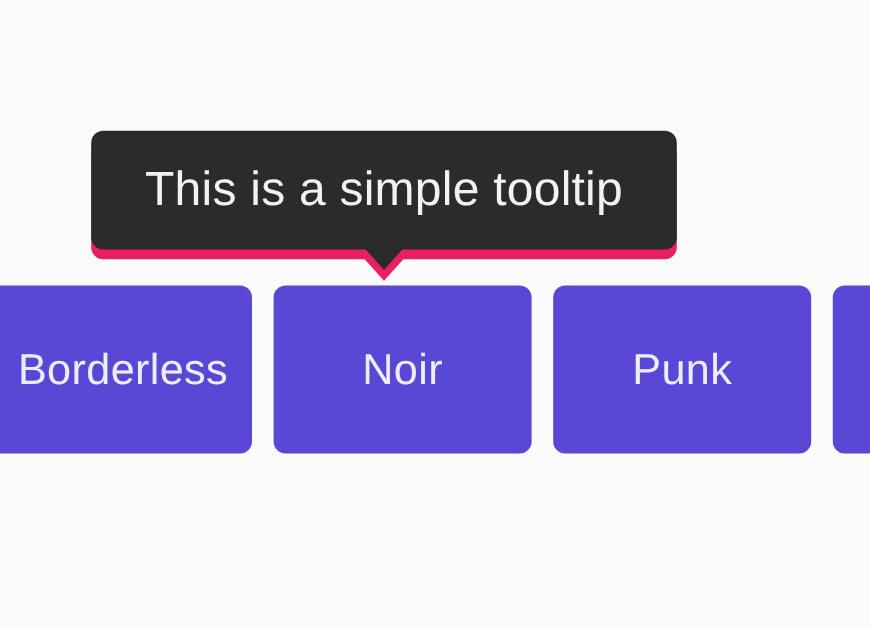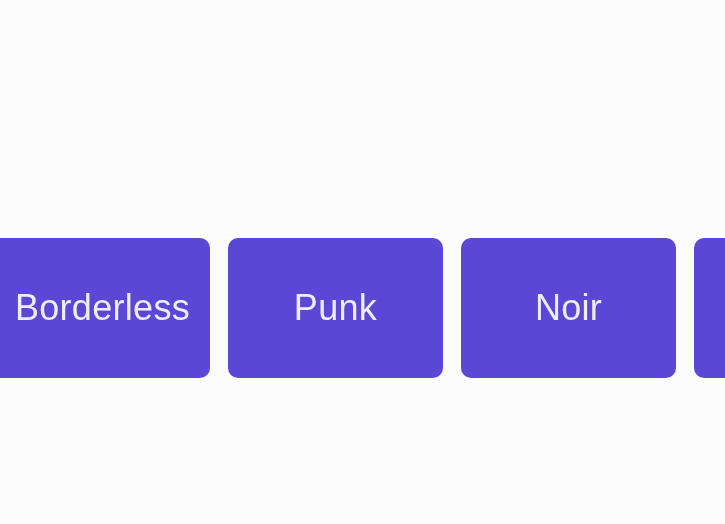--- a/index.html
+++ b/index.html
@@ -98,29 +98,35 @@
       font-family: inherit;
       letter-spacing: 0.3px;
     }
     .btn:first-child { border-top-left-radius: 0; border-bottom-left-radius: 0; }
   </style>
 </head>
 <body>
 
 <div class="stage">
 
+  <div class="tooltip">
+    <div class="tooltip-shadow"></div>
+    <div class="tooltip-bubble">
+      <span class="tooltip-text">This is a simple tooltip</span>
+    </div>
+  </div>
 
   <div class="buttons">
     <button class="btn">
       <span>Borderless</span>
     </button>
     <button class="btn">
-      <span>Punk</span>
+      <span>Noir</span>
     </button>
     <button class="btn">
-      <span>Noir</span>
+      <span>Punk</span>
     </button>
     <button class="btn">
       
     </button>
   </div>
 
 </div>
 
 </body></html>

